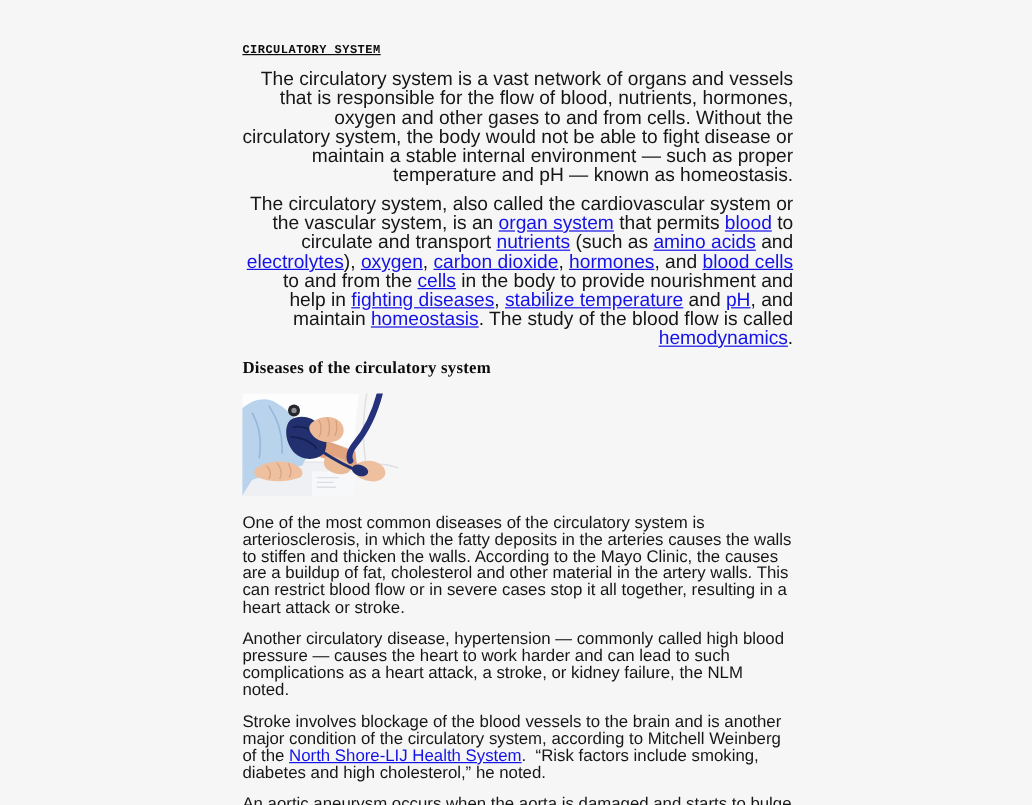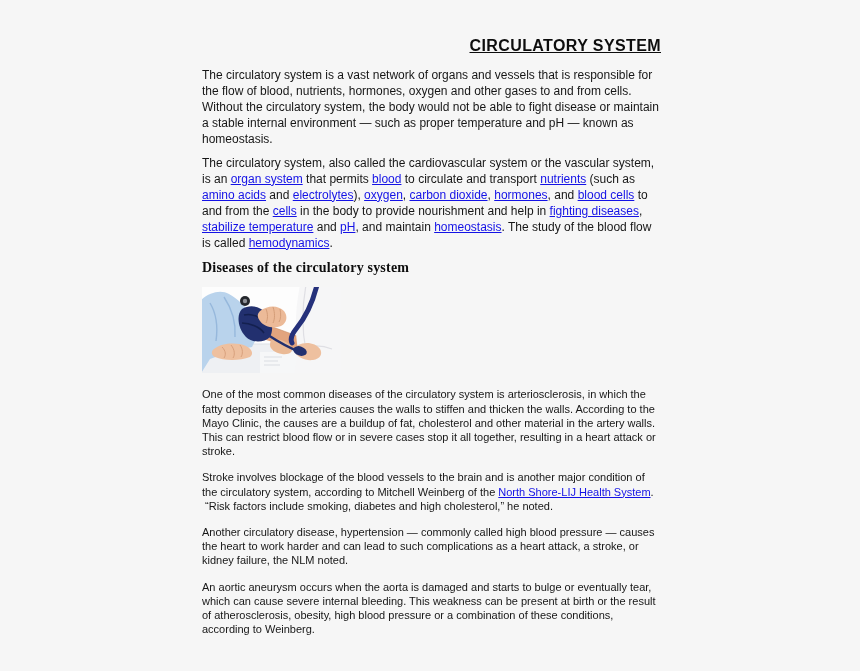--- a/index.html
+++ b/index.html
@@ -10,34 +10,33 @@
   html,body{margin:0;padding:0;background:var(--page-bg);}
   .page{
     position:relative;width:860px;height:671px;overflow:hidden;
     background:var(--page-bg);
     font-family:"Liberation Sans","DejaVu Sans",sans-serif;
     color:var(--text);
   }
   .doc{position:absolute;left:202px;top:36px;width:459px;}
   h1{
     margin:0 0 10px 0;
-    font-size:16px;line-height:1.3;font-weight:700;letter-spacing:.4px;
+    font-size:10px;line-height:1.3;font-weight:700;letter-spacing:.4px;
     text-decoration:underline;color:#0d0d0d;
-    font-family:Liberation Sans, sans-serif;
-    text-align:right;
+    font-family:Liberation Mono, monospace;
   }
   h2{
     margin:1px 0 11px 0;
     font-family:"Liberation Serif","DejaVu Serif",serif;
     font-size:14px;line-height:1.25;font-weight:700;letter-spacing:.2px;
     color:#0d0d0d;
   }
   p{margin:0;color:var(--text);}
-  p.lead{font-size:12px;line-height:16px;margin-bottom:8px;}
-  p.small{font-size:11px;line-height:14.2px;margin-bottom:12px;}
+  p.lead{font-size:16px;line-height:16px;margin-bottom:8px;text-align:right;}
+  p.small{font-size:14px;line-height:14.2px;margin-bottom:12px;}
   a{color:var(--link);cursor:pointer;}
   figure.photo{
     margin:4px 0 14px 0;width:139px;height:86px;padding:0;
     display:block;
   }
   figure.photo svg{display:block;}
 </style>
 </head>
 <body>
 
@@ -83,18 +82,18 @@
       <path d="M115 -2 C111 14 104 30 94 42 C90 47 88 52 90 56" stroke="#25317b" stroke-width="5" fill="none" stroke-linecap="round"></path>
 
       <path d="M96 58 C104 54 114 56 118 62 C121 67 118 72 111 73 C103 74 95 70 93 65 C92 62 93 60 96 58 Z" fill="#eec09f"></path>
       <ellipse cx="98" cy="64" rx="7" ry="4.6" fill="#22306f" transform="rotate(18 98 64)"></ellipse>
 
       <path d="M58 24 C66 18 76 18 82 24 C86 29 85 36 79 39 C72 42 62 40 58 34 C55 30 55 27 58 24 Z" fill="#ecba98"></path>
       <path d="M64 22 C66 27 66 32 64 36 M71 20 C73 26 73 32 71 36 M78 22 C79 27 79 32 77 35" stroke="#d49d78" stroke-width="1" fill="none"></path>
     </svg>
   </figure>
         <p class="small">One of the most common diseases of the circulatory system is arteriosclerosis, in which the fatty deposits in the arteries causes the walls to stiffen and thicken the walls. According to the Mayo Clinic, the causes are a buildup of fat, cholesterol and other material in the artery walls. This can restrict blood flow or in severe cases stop it all together, resulting in a heart attack or stroke.</p>
+        <p class="small">Another circulatory disease, hypertension — commonly called high blood pressure — causes the heart to work harder and can lead to such complications as a heart attack, a stroke, or kidney failure, the NLM noted.</p>
         <p class="small">Stroke involves blockage of the blood vessels to the brain and is another major condition of the circulatory system, according to Mitchell Weinberg of the <a href="#">North Shore-LIJ Health System</a>. &nbsp;“Risk factors include smoking, diabetes and high cholesterol,” he noted.</p>
-        <p class="small">Another circulatory disease, hypertension — commonly called high blood pressure — causes the heart to work harder and can lead to such complications as a heart attack, a stroke, or kidney failure, the NLM noted.</p>
         <p class="small">An aortic aneurysm occurs when the aorta is damaged and starts to bulge or eventually tear, which can cause severe internal bleeding. This weakness can be present at birth or the result of atherosclerosis, obesity, high blood pressure or a combination of these conditions, according to Weinberg.</p>
       </div>
   </div>
 </div>
 
 </body></html>

